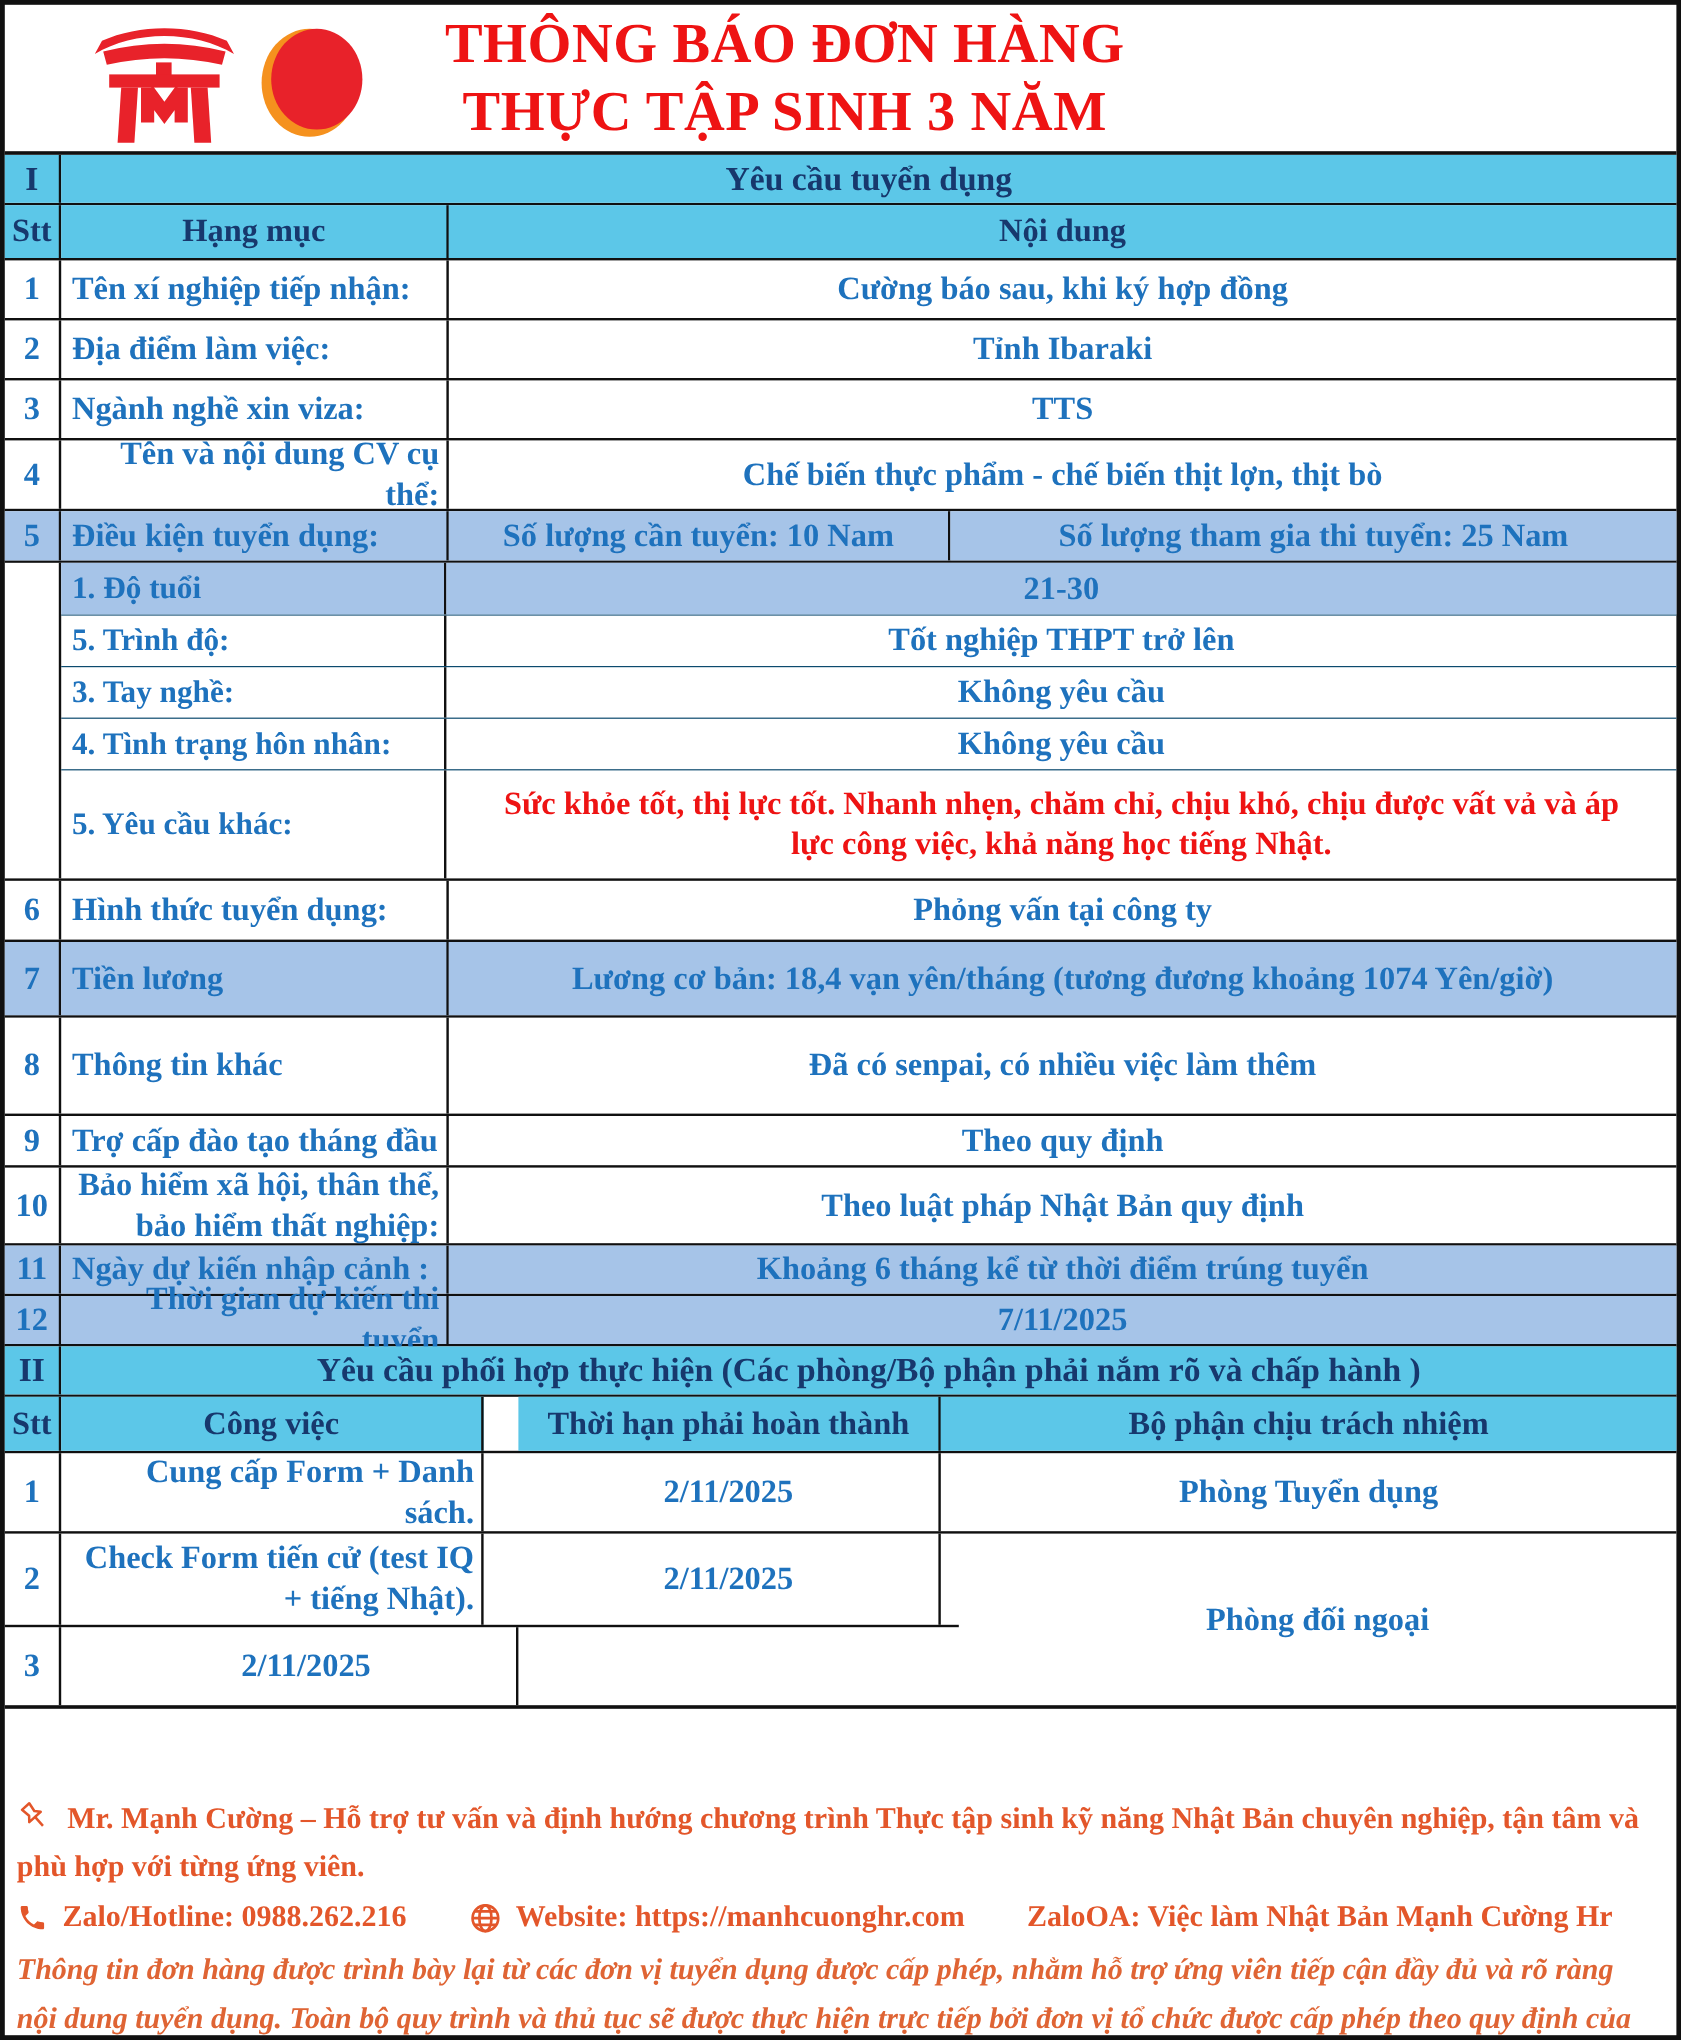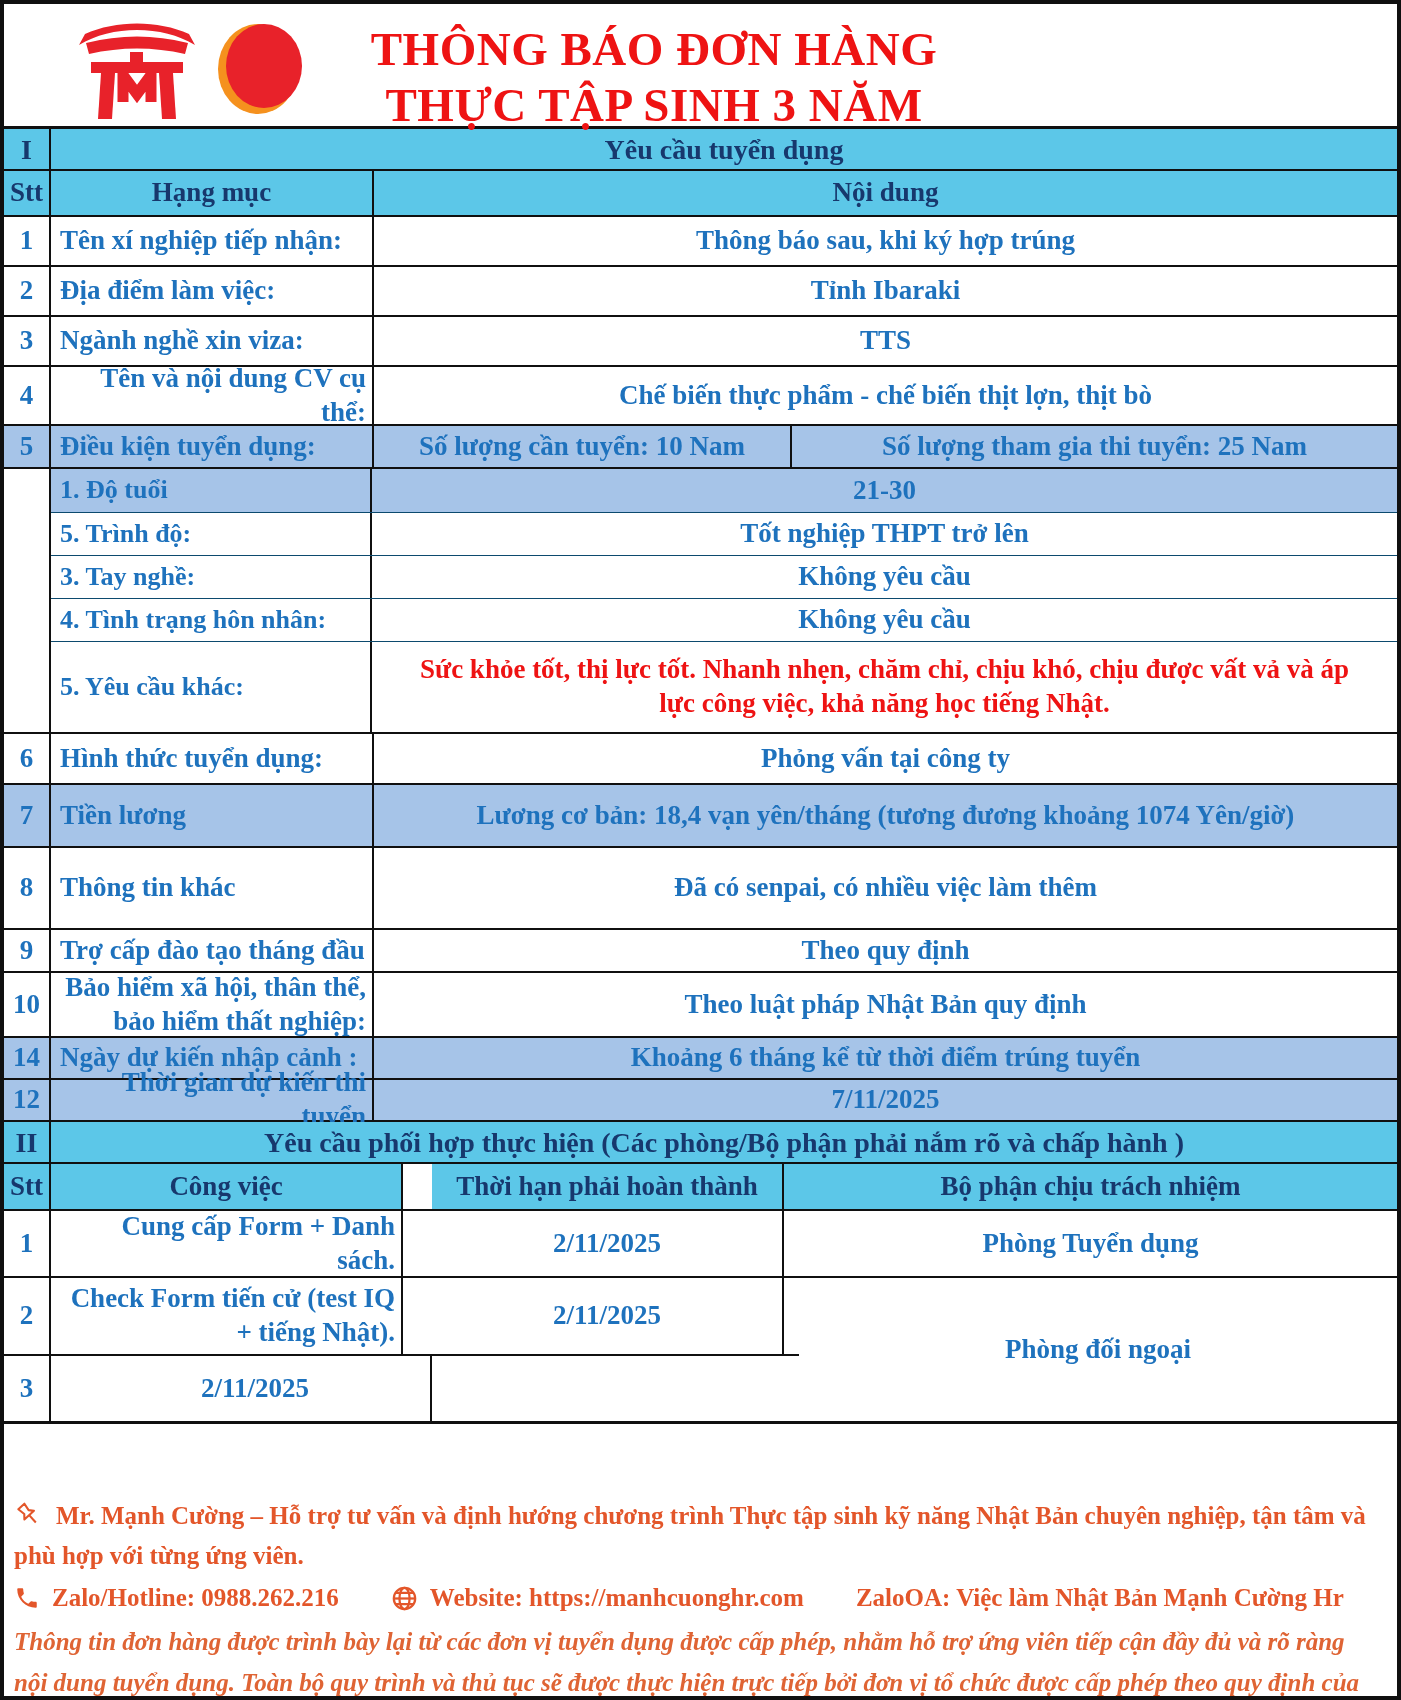--- a/index.html
+++ b/index.html
@@ -6,21 +6,21 @@
   .page{
     width:1401px;height:1700px;box-sizing:border-box;position:relative;
     border:4px solid #101010;background:#ffffff;
     font-family:"Liberation Serif","DejaVu Serif",serif;font-weight:bold;
     display:flex;flex-direction:column;color:var(--text-blue,#1e72bd);
   }
   
   .doc-header{height:122px;border-bottom:3px solid #101010;position:relative;flex:0 0 auto;}
   .logo{position:absolute;left:72px;top:8px;}
   .doc-title{
-    position:absolute;left:330px;top:12px;width:640px;height:100%;
+    position:absolute;left:330px;top:0;width:640px;height:100%;
     display:flex;flex-direction:column;justify-content:center;align-items:center;
     color:var(--text-red,#ee1313);font-size:47px;line-height:1.2;text-align:center;letter-spacing:0.5px;
   }
   
   .row{display:flex;border-bottom:2px solid #101010;flex:0 0 auto;}
   .row.thick{border-bottom-width:3px;}
   .cell{
     box-sizing:border-box;border-right:2px solid #101010;
     display:flex;align-items:center;justify-content:center;
     font-size:27px;text-align:center;line-height:1.25;
@@ -92,21 +92,21 @@
 
   <div class="row" style="height:44px">
     <div class="cell c-stt bg-cyan t-navy">Stt</div>
     <div class="cell c-item bg-cyan t-navy">Hạng mục</div>
     <div class="cell c-rest last bg-cyan t-navy">Nội dung</div>
   </div>
 
   <div class="row" style="height:48px">
     <div class="cell c-stt">1</div>
     <div class="cell c-item left">Tên xí nghiệp tiếp nhận:</div>
-    <div class="cell c-rest last">Thông báo sau, khi ký hợp trúng</div>
+    <div class="cell c-rest last">Cường báo sau, khi ký hợp đồng</div>
   </div>
 
   <div class="row" style="height:48px">
     <div class="cell c-stt">2</div>
     <div class="cell c-item left">Địa điểm làm việc:</div>
     <div class="cell c-rest last">Tỉnh Ibaraki</div>
   </div>
 
   <div class="row" style="height:48px">
     <div class="cell c-stt">3</div>
@@ -177,21 +177,21 @@
     <div class="cell c-rest last">Theo quy định</div>
   </div>
 
   <div class="row" style="height:63px">
     <div class="cell c-stt">10</div>
     <div class="cell c-item left">Bảo hiểm xã hội, thân thể, bảo hiểm thất nghiệp:</div>
     <div class="cell c-rest last">Theo luật pháp Nhật Bản quy định</div>
   </div>
 
   <div class="row" style="height:40px">
-    <div class="cell c-stt bg-blue">14</div>
+    <div class="cell c-stt bg-blue">11</div>
     <div class="cell c-item left bg-blue">Ngày dự kiến nhập cảnh :</div>
     <div class="cell c-rest last bg-blue">Khoảng 6  tháng kể từ thời điểm trúng tuyển</div>
   </div>
 
   <div class="row" style="height:40px">
     <div class="cell c-stt bg-blue">12</div>
     <div class="cell c-item left bg-blue">Thời gian dự kiến thi tuyển</div>
     <div class="cell c-rest last bg-blue">7/11/2025</div>
   </div>
 

